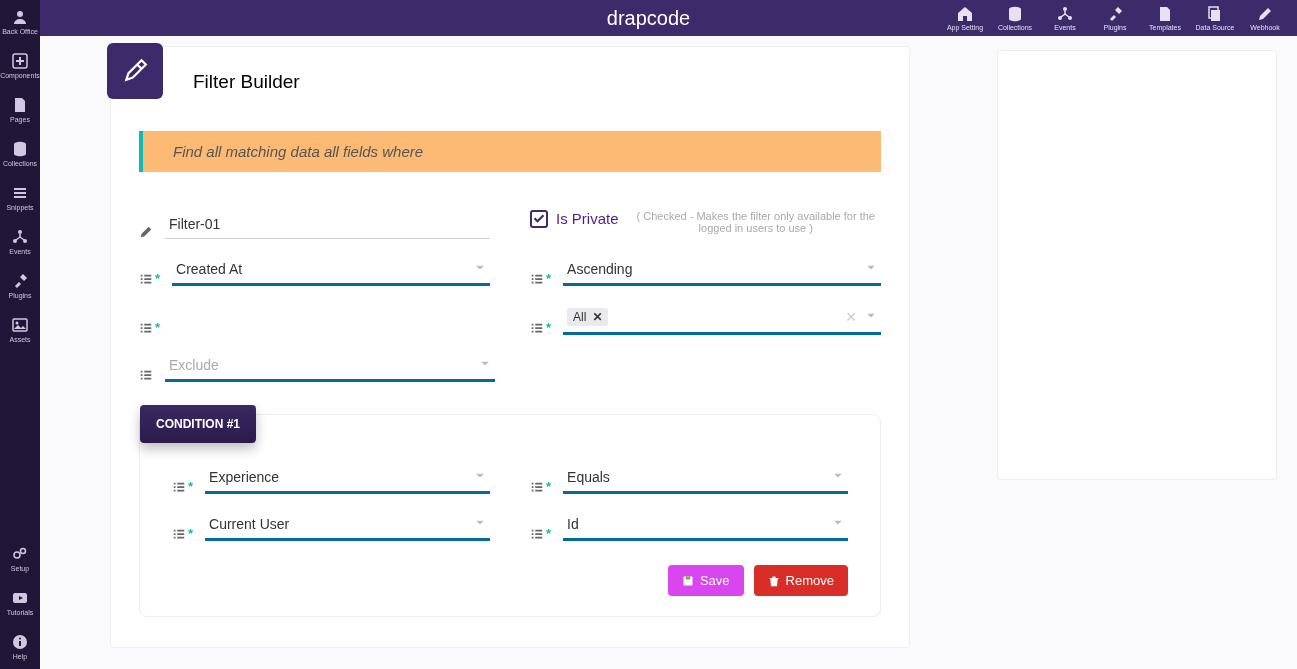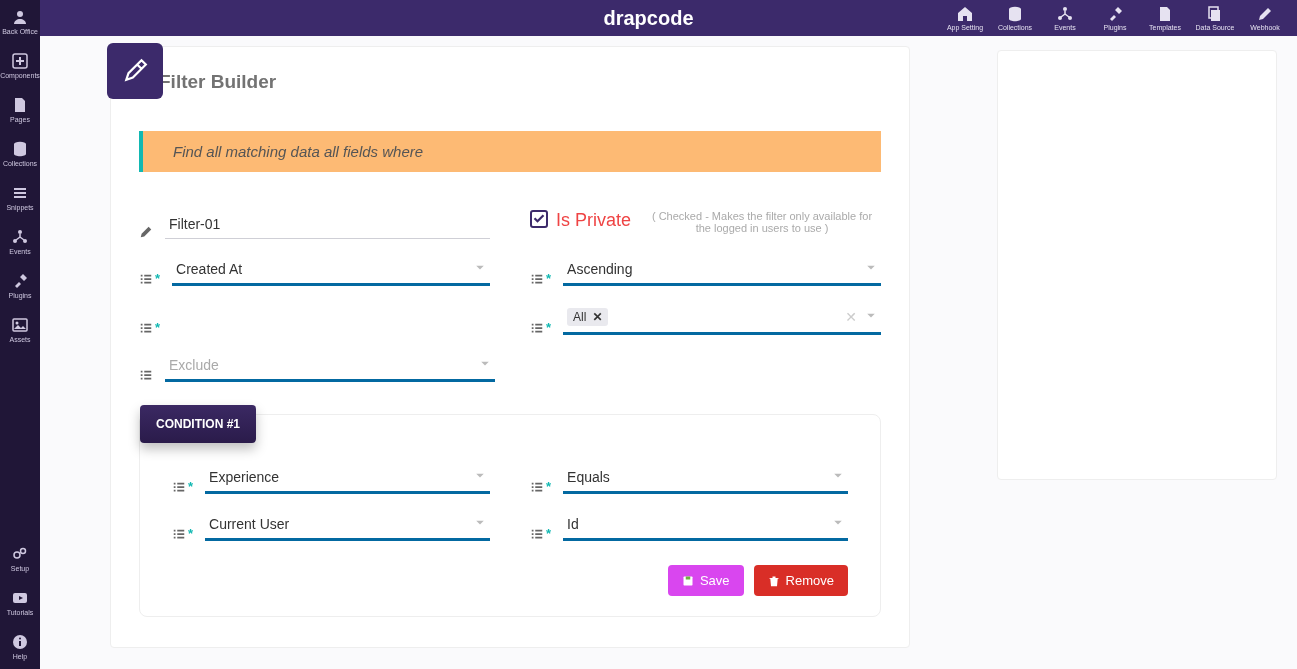--- a/index.html
+++ b/index.html
@@ -1,53 +1,53 @@
 <!DOCTYPE html>
 <html><head>
 <meta charset="utf-8">
 <style>
 *{box-sizing:border-box;margin:0;padding:0;font-family:Arial,Helvetica,sans-serif}
 html,body{height:100%;background:#fff}
 .top-bar{position:fixed;top:0;left:0;right:0;height:36px;background:#3c2a6b;color:#fff;display:flex;justify-content:space-between;align-items:center;z-index:10}
-.brand{font-weight:700;font-size:20px;letter-spacing:0;color:#fff;position:absolute;left:50%;transform:translateX(-50%)}
+.brand{font-weight:400;font-size:20px;letter-spacing:0;color:#fff;position:absolute;left:50%;transform:translateX(-50%)}
 .toolbar{display:flex;gap:6px;padding-right:10px;margin-left:auto}
 .toolbar-item{display:flex;flex-direction:column;align-items:center;justify-content:center;width:44px;height:36px;cursor:pointer;color:#e6e2f1}
 .toolbar-item svg{width:16px;height:16px;fill:#e6e2f1}
 .toolbar-item span{font-size:7px;margin-top:2px}
 .left-rail{position:fixed;top:0;left:0;bottom:0;width:40px;background:#201637;display:flex;flex-direction:column;align-items:center;padding-top:0;z-index:11}
 .rail-group{display:flex;flex-direction:column;width:100%}
 .rail-item{display:flex;flex-direction:column;align-items:center;justify-content:center;width:40px;height:44px;cursor:pointer;color:#cfc8e0}
 .rail-item svg{width:16px;height:16px;fill:#cfc8e0}
 .rail-item span{font-size:7px;margin-top:3px;color:#cfc8e0}
 .rail-spacer{flex:1}
 .main{position:absolute;top:36px;left:40px;right:0;bottom:0;overflow:auto;padding:10px 16px 20px 70px;background:#fafafc}
 .card{background:#fff;border:1px solid #eee;border-radius:4px;padding:30px 20px 30px 20px;position:relative;width:800px}
 .badge-icon{position:absolute;top:-4px;left:-4px;width:56px;height:56px;background:#3c2a6b;border-radius:6px;display:flex;align-items:center;justify-content:center}
 .badge-icon svg{width:26px;height:26px;fill:none;stroke:#fff;stroke-width:2}
-.title{font-size:19px;font-weight:700;color:#737373;margin-left:28px;margin-top:-6px}
+.title{font-size:19px;font-weight:400;color:#000000;margin-left:62px;margin-top:-6px}
 .quote{border-left:4px solid #12b8b2;padding:12px 30px;margin:38px 8px 30px 8px;font-style:italic;color:#555;font-size:15px;background:#fdba74}
 .form-row{display:flex;gap:40px;padding:8px 8px}
 .field{display:flex;align-items:flex-end;gap:12px;flex:1}
 .field-icon{display:flex;align-items:center;gap:0;color:#555}
 .field-icon svg{width:14px;height:14px;fill:#666}
 .req{color:#12b8b2;font-weight:700;font-size:13px;margin-left:2px}
 .underline{flex:1;border:none;border-bottom:1px solid #cfcfd6;padding:6px 4px;font-size:14px;color:#333;background:transparent;outline:none}
 .underline::placeholder{color:#aaa}
 .sel-wrap{flex:1;position:relative;border-bottom:3px solid #0369a1;padding:6px 4px;display:flex;align-items:center}
 .sel-text{font-size:14px;color:#333}
 .sel-text.ph{color:#aaa}
 .chev{position:absolute;right:4px;top:50%;transform:translateY(-50%);color:#bbb}
 .chev svg{width:12px;height:12px;fill:#bbb}
 .chip{background:#e9e9ee;padding:2px 6px;border-radius:3px;font-size:12px;display:inline-flex;align-items:center;gap:6px;color:#333}
 .chip .x{font-weight:700;cursor:pointer}
 .clear-x{position:absolute;right:24px;color:#ccc;font-size:14px;cursor:pointer}
 .chk-row{display:flex;align-items:center;gap:8px;flex:1}
 .chk{width:18px;height:18px;border:2px solid #3c2a6b;border-radius:3px;display:flex;align-items:center;justify-content:center;cursor:pointer}
 .chk svg{width:12px;height:12px;stroke:#3c2a6b;stroke-width:3;fill:none}
-.chk-label{font-size:18px;color:#ef4444}
+.chk-label{font-size:15px;color:#4c1d95}
 .chk-hint{font-size:11px;color:#aaa;margin-left:4px}
 .cond-card{background:#fff;border:1px solid #eee;border-radius:8px;margin:24px 8px 0 8px;padding:40px 16px 20px 16px;position:relative}
 .cond-badge{position:absolute;top:-10px;left:0;background:linear-gradient(180deg,#3b2963,#2a1b4a);color:#fff;font-size:12px;font-weight:700;padding:12px 16px;border-radius:4px;box-shadow:0 6px 12px rgba(0,0,0,.25)}
 .cond-row{display:flex;gap:40px;padding:8px 16px}
 .actions{display:flex;justify-content:flex-end;gap:10px;padding:16px 16px 0 0}
 .btn{border:none;border-radius:4px;padding:8px 14px;font-size:13px;color:#fff;cursor:pointer;display:inline-flex;align-items:center;gap:6px}
 .btn-save{background:#d946ef}
 .btn-remove{background:#d92e27}
 .btn svg{width:12px;height:12px;fill:#fff}
 .right-panel{position:absolute;right:20px;top:14px;width:280px;height:430px;background:#fff;border:1px solid #eee;border-radius:4px}

